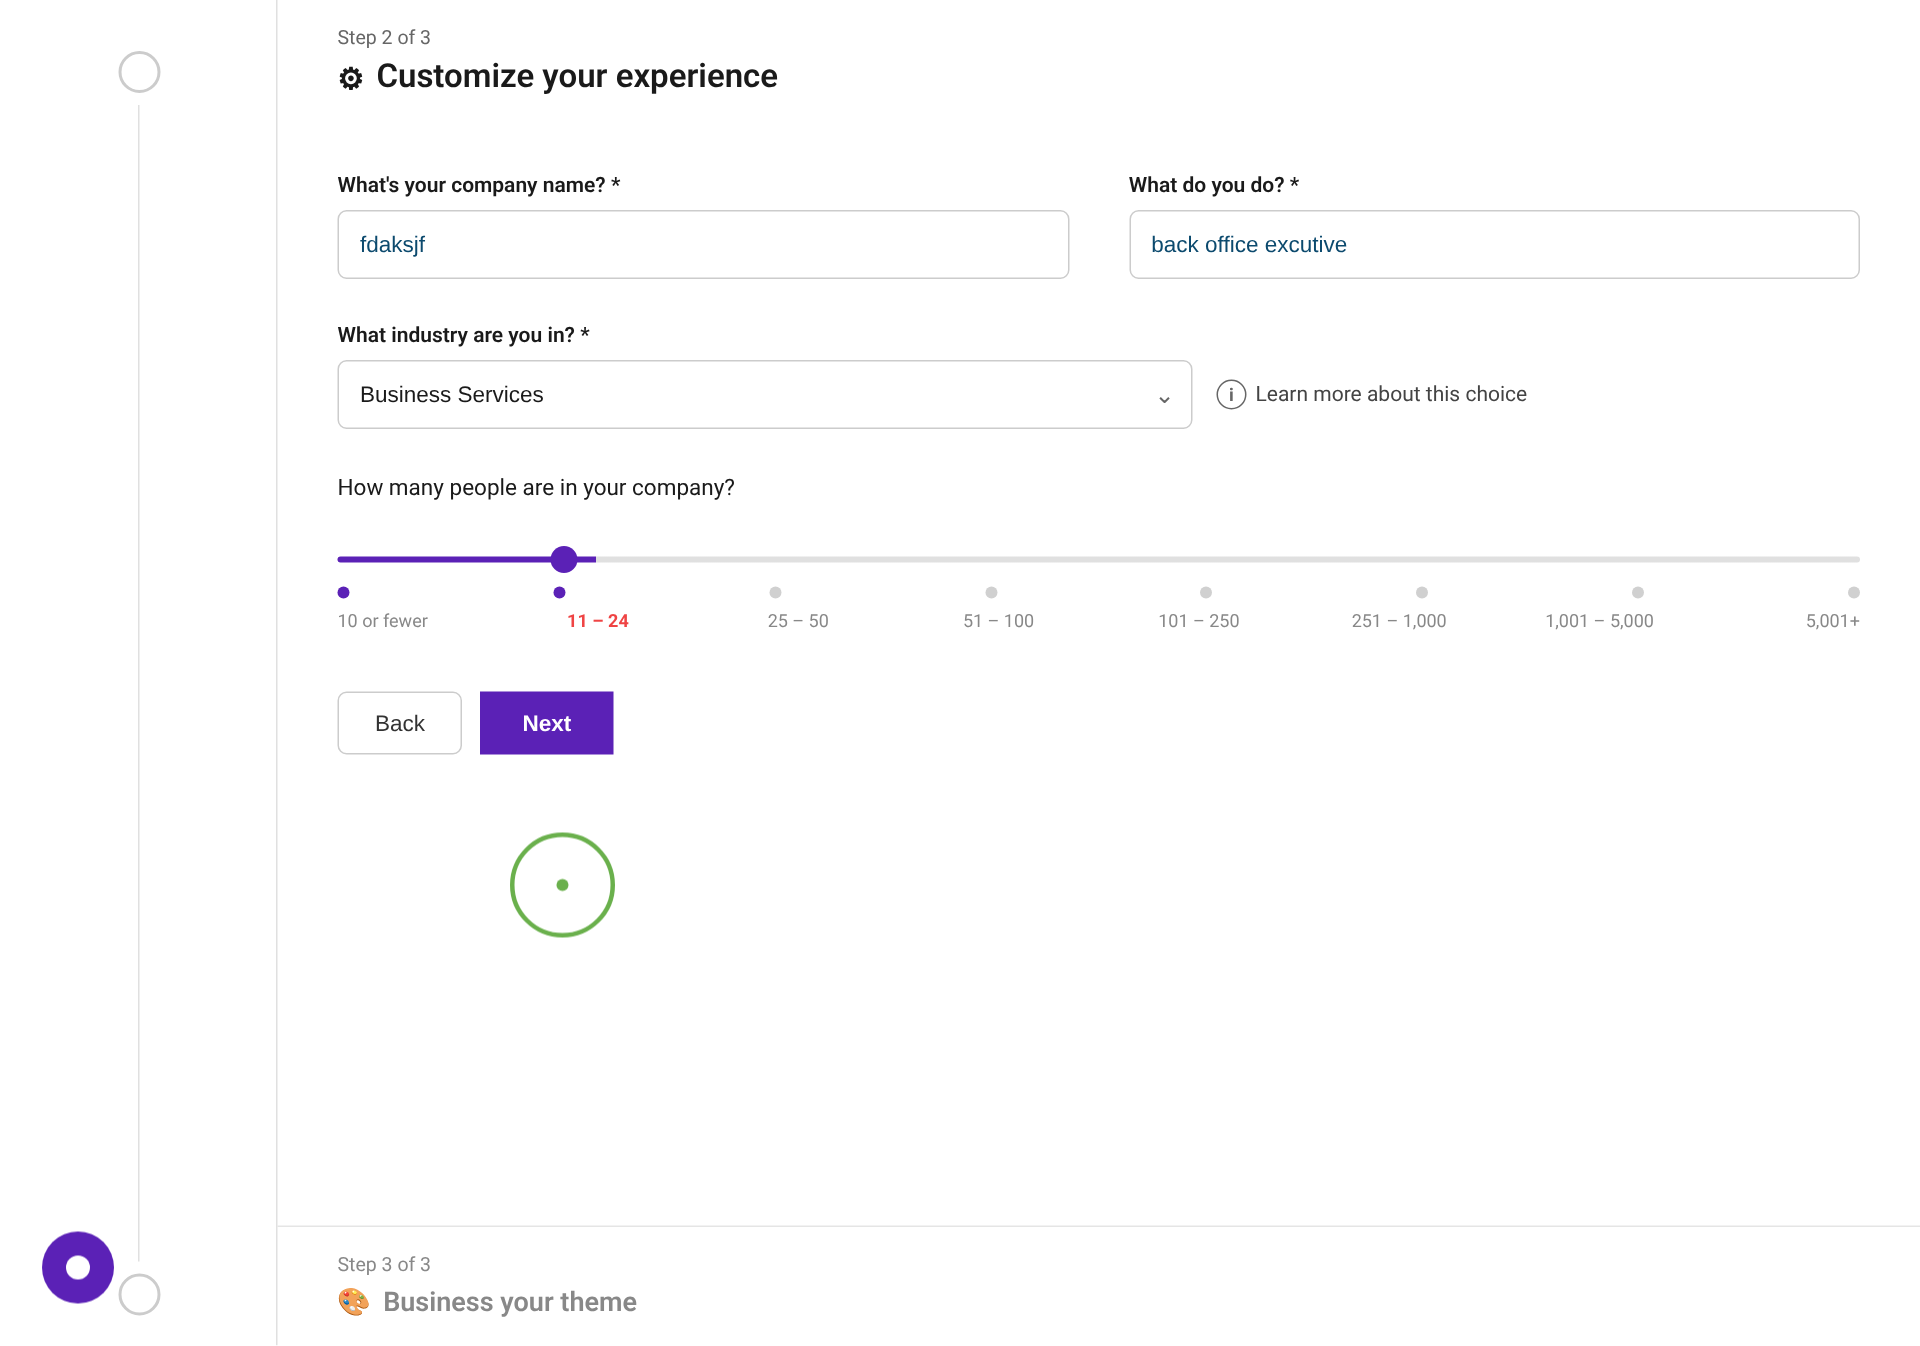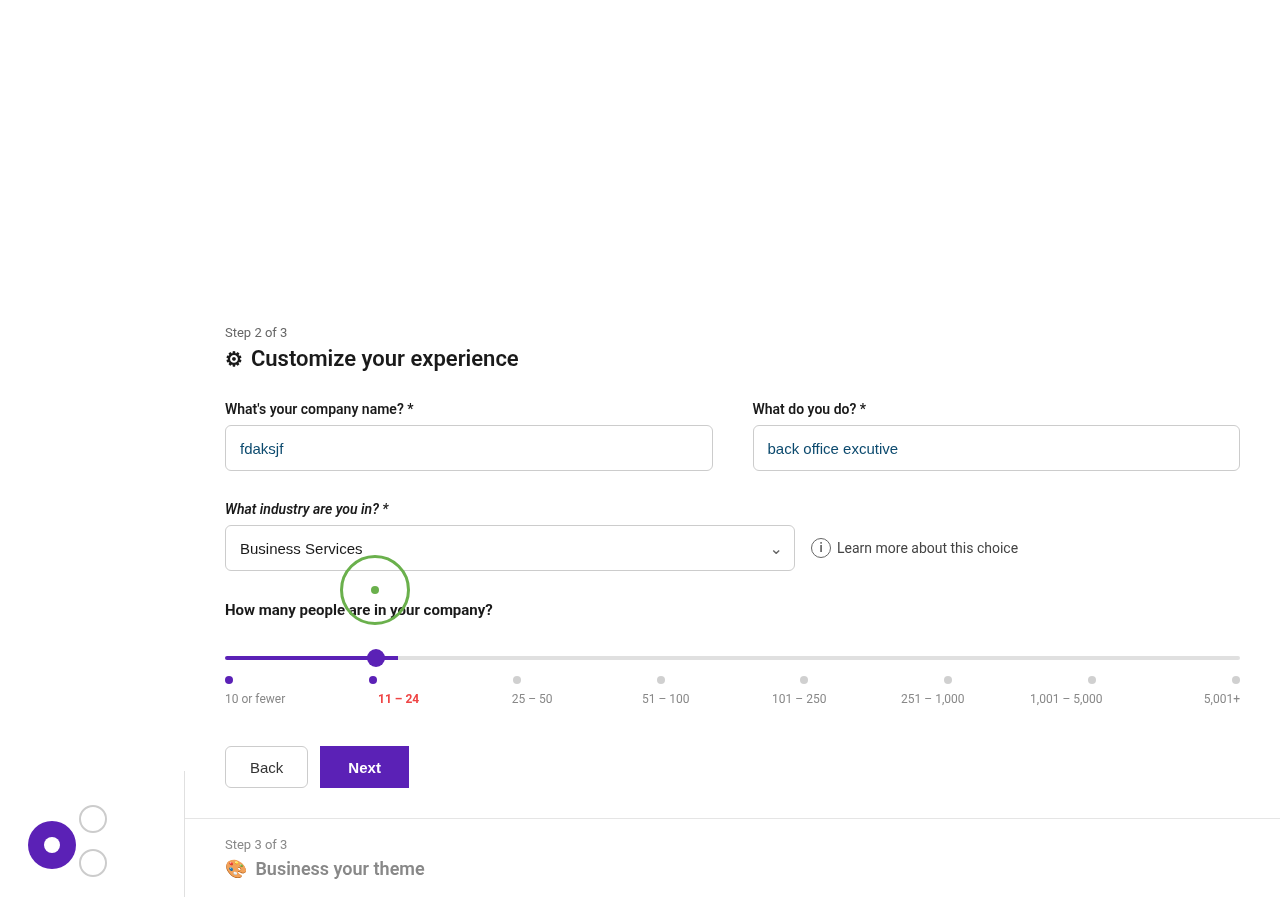--- a/index.html
+++ b/index.html
@@ -35,20 +35,21 @@
 
     .step-title-icon {
       font-size: 20px;
     }
 
     
     .form-row {
       display: flex;
       gap: 40px;
       margin-bottom: 30px;
+      margin-top: 22px;
     }
 
     .form-group {
       display: flex;
       flex-direction: column;
       gap: 8px;
       flex: 1;
     }
 
     .form-label {
@@ -122,21 +123,21 @@
       flex-shrink: 0;
     }
 
     
     .slider-section {
       margin-bottom: 40px;
     }
 
     .slider-label {
       font-size: 15px;
-      font-weight: 700;
+      font-weight: 400;
       color: #1a1a1a;
       margin-bottom: 18px;
     }
 
     .slider-labels {
       display: flex;
       justify-content: space-between;
       align-items: center;
       margin-top: 8px;
     }
@@ -236,21 +237,20 @@
       background: white;
       border-radius: 50%;
     }
 
     
     .layout {
       display: flex;
       width: 1280px;
       min-height: 897px;
       position: relative;
-      align-items: flex-end;
     }
 
     .left-col {
       width: 185px;
       display: flex;
       flex-direction: column;
       align-items: center;
       padding-top: 18px;
       position: relative;
     }
@@ -391,21 +391,21 @@
           <label class="form-label">What's your company name? *</label>
           <input type="text" class="form-input" value="fdaksjf" style="">
         </div>
         <div class="form-group">
           <label class="form-label">What do you do? *</label>
           <input type="text" class="form-input" value="back office excutive" style="">
         </div>
       </div>
 
       <div style="margin-bottom: 30px;">
-        <label class="form-label" style="margin-bottom:8px;display:block;font-style:italic;">What industry are you in? *</label>
+        <label class="form-label" style="margin-bottom:8px;display:block;">What industry are you in? *</label>
         <div style="display:flex;align-items:center;gap:16px;">
           <div class="form-select-wrapper" style="max-width:570px;">
             <select class="form-select">
               <option value="Business Services" selected="">Business Services</option>
               <option value="Technology">Technology</option>
               <option value="Healthcare">Healthcare</option>
               <option value="Finance">Finance</option>
               <option value="Education">Education</option>
               <option value="Retail">Retail</option>
               <option value="Manufacturing">Manufacturing</option>

